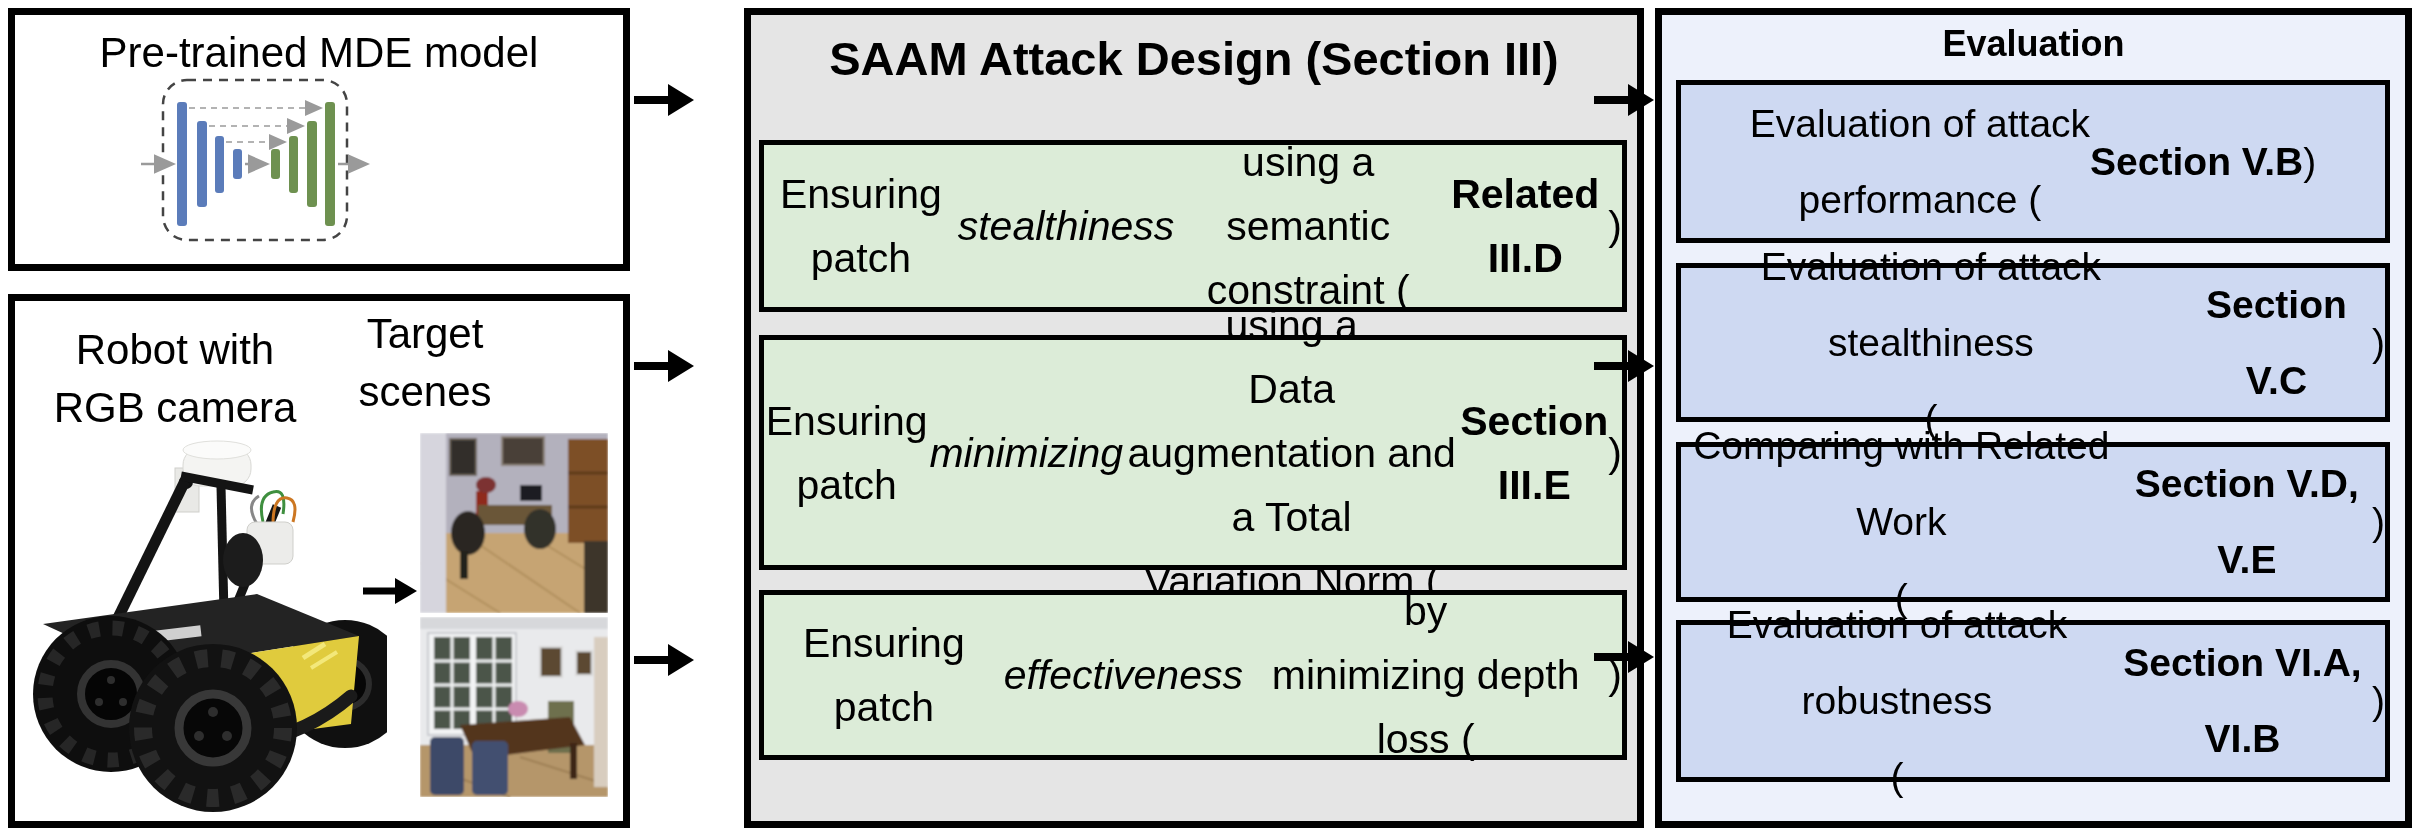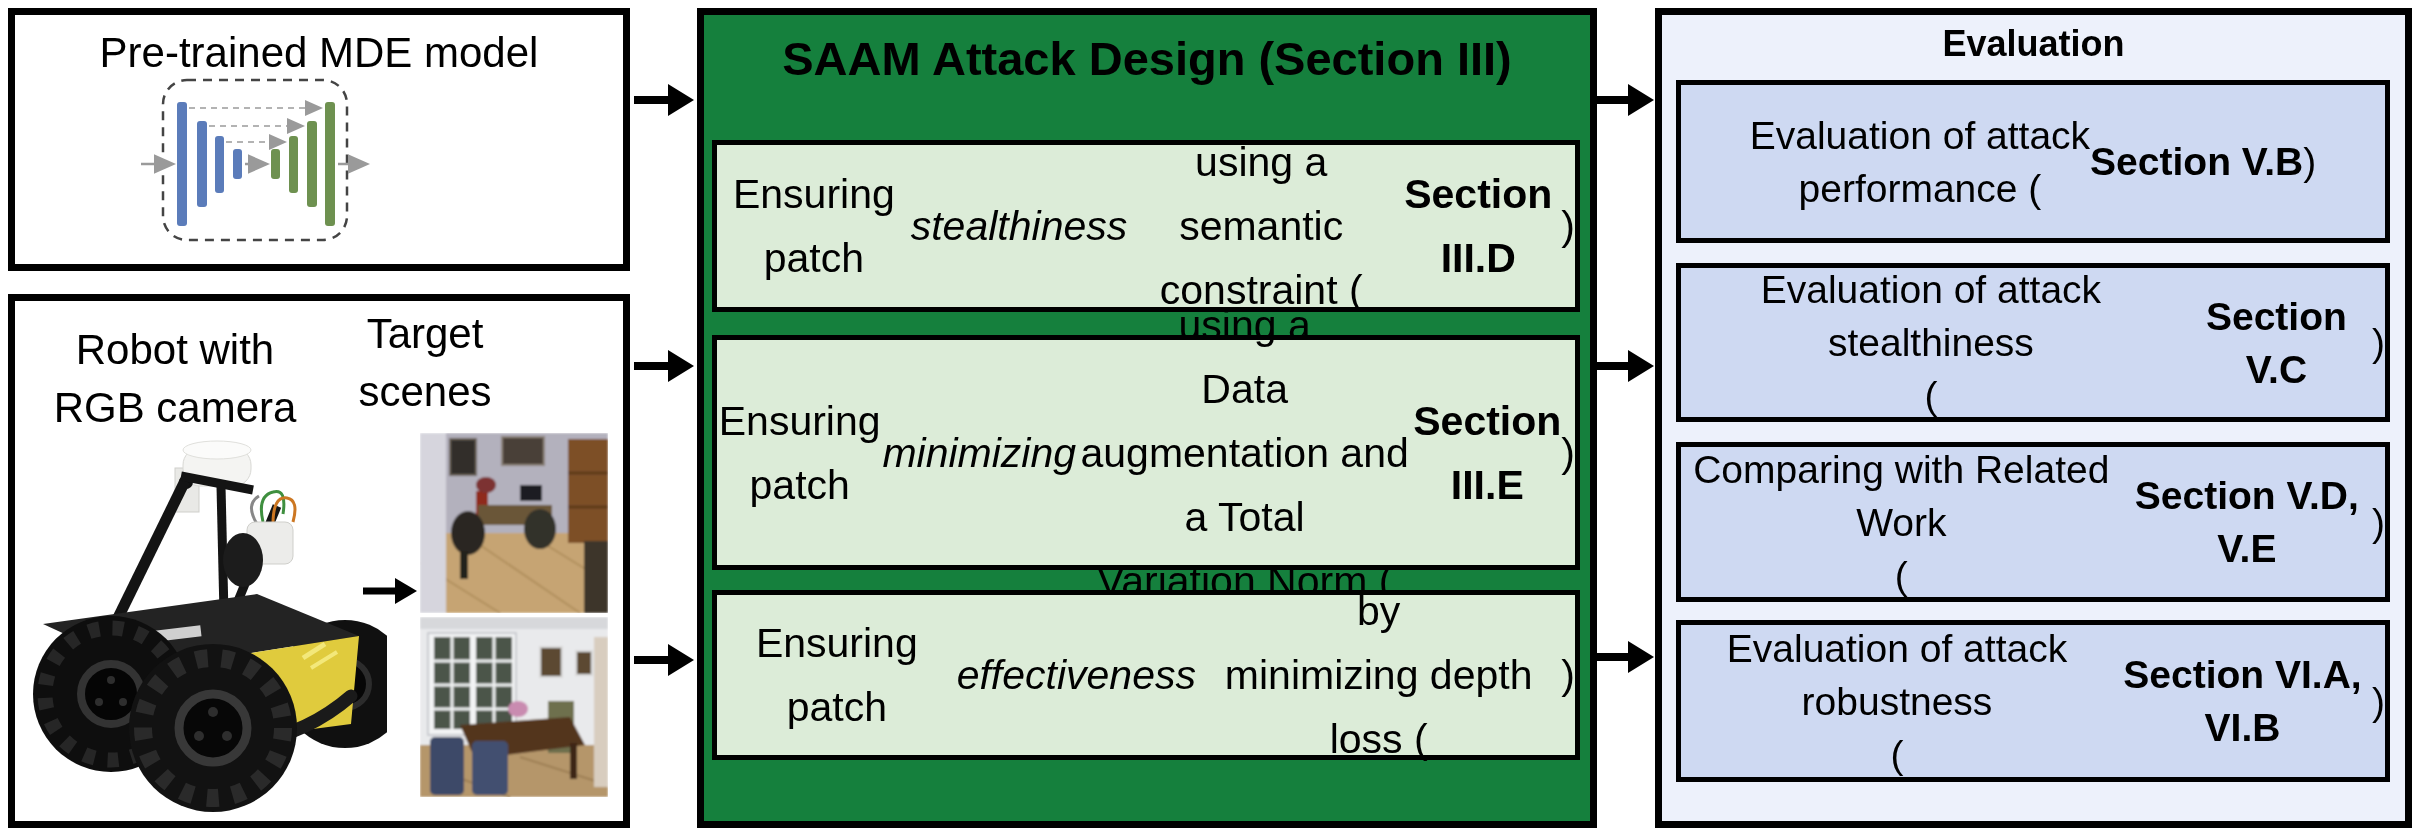--- a/index.html
+++ b/index.html
@@ -5,24 +5,24 @@
   html,body{margin:0;padding:0;background:#ffffff;}
   .canvas{
     position:relative;width:2422px;height:838px;background:#ffffff;overflow:hidden;
     font-family:"Liberation Sans","DejaVu Sans",sans-serif;color:#000;padding-left:8px;
   }
   .outer-box{position:absolute;box-sizing:border-box;border:7px solid #000;}
   .inner-box{position:absolute;box-sizing:border-box;border:5px solid #000;
     display:flex;align-items:center;justify-content:center;text-align:center;
     white-space:pre-line;}
   .white-box{background:#ffffff;}
-  .green-panel{background:#15803d;}
+  .green-panel{background:#e5e5e5;margin-left:47px;}
   .green-item{background:#dcecd8;font-size:41px;line-height:64px;}
   .blue-panel{background:#edf1fb;}
-  .blue-item{background:#ced9f2;font-size:39px;line-height:53px;}
+  .blue-item{background:#ced9f2;font-size:39px;line-height:76px;}
   .panel-title{position:absolute;left:0;right:0;text-align:center;font-weight:bold;}
   .seg-i{font-style:italic;}
   .seg-b{font-weight:bold;}
   .plain-label{position:absolute;text-align:center;white-space:pre-line;}
   
   .h-arrow{position:absolute;}
   .h-arrow .stem{position:absolute;left:0;top:50%;transform:translateY(-50%);height:8px;background:#000;}
   .h-arrow .head{position:absolute;right:0;top:50%;transform:translateY(-50%);
     width:0;height:0;border-left:26px solid #000;border-top:16px solid transparent;border-bottom:16px solid transparent;}
   .h-arrow.small .stem{height:7px;}
@@ -200,21 +200,21 @@
       <div class="head"></div>
     </div>
   <div class="h-arrow" style="left:634px;top:643px;width:60px;height:34px;">
       <div class="stem" style="right:22px;"></div>
       <div class="head"></div>
     </div>
 
   <div class="outer-box green-panel" style="left:697px;top:8px;width:900px;height:820px;">
     <div class="panel-title" style="top:16px;font-size:47px;">SAAM Attack Design (Section III)</div>
     <div class="inner-box green-item" style="left:8px;top:125px;width:868px;height:172px;"><span>Ensuring patch </span><span class="seg-i">stealthiness</span><span> using a
-semantic constraint (</span><span class="seg-b">Section III.D</span><span>)</span></div>
+semantic constraint (</span><span class="seg-b">Related III.D</span><span>)</span></div>
     <div class="inner-box green-item" style="left:8px;top:320px;width:868px;height:235px;"><span>Ensuring patch </span><span class="seg-i">minimizing</span><span> using a
 Data augmentation and a Total
 Variation Norm (</span><span class="seg-b">Section III.E</span><span>)</span></div>
     <div class="inner-box green-item" style="left:8px;top:575px;width:868px;height:170px;"><span>Ensuring patch </span><span class="seg-i">effectiveness</span><span> by
 minimizing depth loss (</span><span>)</span></div>
   </div>
 
   <div class="h-arrow" style="left:1594px;top:83px;width:60px;height:34px;">
       <div class="stem" style="right:22px;"></div>
       <div class="head"></div>

